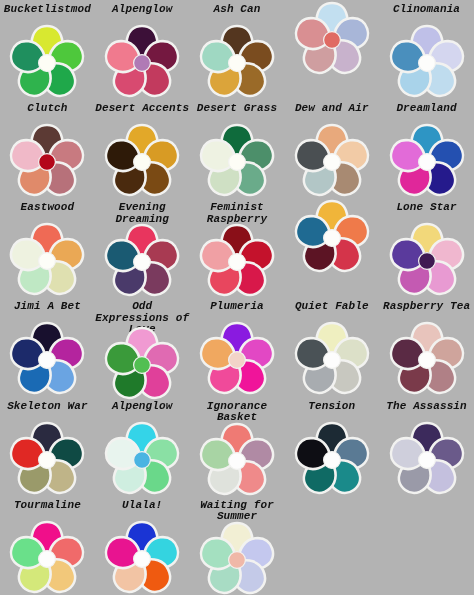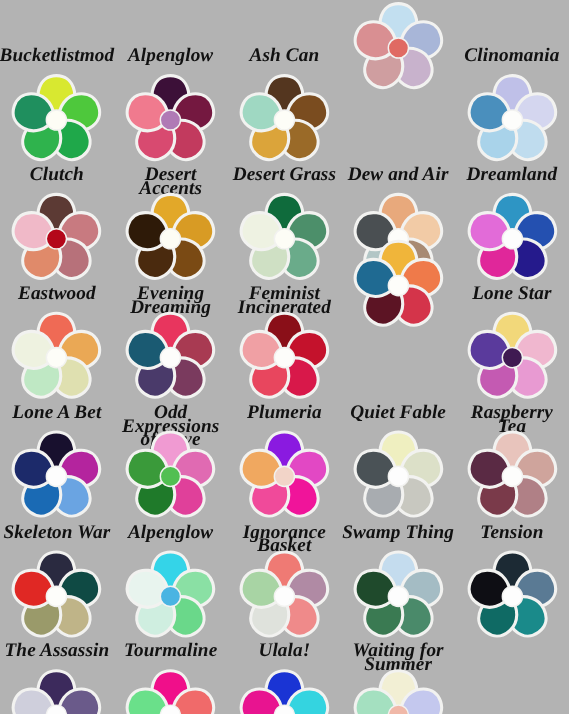--- a/index.html
+++ b/index.html
@@ -23,36 +23,35 @@
   .palette-cell {
     position: relative;
     display: flex;
     flex-direction: column;
     align-items: center;
     justify-content: flex-start;
     padding-top: 3px;
     box-sizing: border-box;
   }
   .palette-name {
-    font-family: Liberation Serif, serif;
+    font-family: Liberation Mono, monospace;
     font-weight: bold;
     font-style: italic;
-    font-size: 16px;
+    font-size: 11px;
     line-height: 11.5px;
     color: #111111;
     text-align: center;
     letter-spacing: 0.1px;
     width: 94px;
     min-height: 23px;
     display: flex;
     align-items: flex-start;
     justify-content: center;
     padding-top: 1px;
     box-sizing: border-box;
-    margin-top: 37px;
   }
   .flower-wrap {
     width: 74px;
     height: 70px;
     margin-top: -1px;
     display: block;
   }
   .flower-svg {
     display: block;
     width: 74px;
@@ -222,21 +221,21 @@
           <path class="petal" d="M 37 36 C 27 33, 20 24, 22 14 C 24 4, 31 1, 37 1 C 43 1, 50 4, 52 14 C 54 24, 47 33, 37 36 Z" fill="#e8355e" transform="rotate(0 37 38)"></path>
           <path class="petal" d="M 37 36 C 27 33, 20 24, 22 14 C 24 4, 31 1, 37 1 C 43 1, 50 4, 52 14 C 54 24, 47 33, 37 36 Z" fill="#a83a52" transform="rotate(72 37 38)"></path>
           <path class="petal" d="M 37 36 C 27 33, 20 24, 22 14 C 24 4, 31 1, 37 1 C 43 1, 50 4, 52 14 C 54 24, 47 33, 37 36 Z" fill="#7a3a5e" transform="rotate(144 37 38)"></path>
           <path class="petal" d="M 37 36 C 27 33, 20 24, 22 14 C 24 4, 31 1, 37 1 C 43 1, 50 4, 52 14 C 54 24, 47 33, 37 36 Z" fill="#4a3a6a" transform="rotate(216 37 38)"></path>
           <path class="petal" d="M 37 36 C 27 33, 20 24, 22 14 C 24 4, 31 1, 37 1 C 43 1, 50 4, 52 14 C 54 24, 47 33, 37 36 Z" fill="#1a5a72" transform="rotate(288 37 38)"></path>
           <circle class="center-disc" cx="37" cy="38" r="8.4" fill="#fdfdfb"></circle>
         </svg>
       </div>
     </div>
     <div class="palette-cell">
-      <div class="palette-name">Feminist Incinerated</div>
+      <div class="palette-name">Feminist Raspberry</div>
       <div class="flower-wrap">
         <svg class="flower-svg" viewBox="0 0 74 70">
           <path class="petal" d="M 37 36 C 27 33, 20 24, 22 14 C 24 4, 31 1, 37 1 C 43 1, 50 4, 52 14 C 54 24, 47 33, 37 36 Z" fill="#8a0f18" transform="rotate(0 37 38)"></path>
           <path class="petal" d="M 37 36 C 27 33, 20 24, 22 14 C 24 4, 31 1, 37 1 C 43 1, 50 4, 52 14 C 54 24, 47 33, 37 36 Z" fill="#c4122c" transform="rotate(72 37 38)"></path>
           <path class="petal" d="M 37 36 C 27 33, 20 24, 22 14 C 24 4, 31 1, 37 1 C 43 1, 50 4, 52 14 C 54 24, 47 33, 37 36 Z" fill="#d8184a" transform="rotate(144 37 38)"></path>
           <path class="petal" d="M 37 36 C 27 33, 20 24, 22 14 C 24 4, 31 1, 37 1 C 43 1, 50 4, 52 14 C 54 24, 47 33, 37 36 Z" fill="#e8465e" transform="rotate(216 37 38)"></path>
           <path class="petal" d="M 37 36 C 27 33, 20 24, 22 14 C 24 4, 31 1, 37 1 C 43 1, 50 4, 52 14 C 54 24, 47 33, 37 36 Z" fill="#f0a0a4" transform="rotate(288 37 38)"></path>
           <circle class="center-disc" cx="37" cy="38" r="8.4" fill="#fdfdfa"></circle>
         </svg>
       </div>
@@ -260,21 +259,21 @@
           <path class="petal" d="M 37 36 C 27 33, 20 24, 22 14 C 24 4, 31 1, 37 1 C 43 1, 50 4, 52 14 C 54 24, 47 33, 37 36 Z" fill="#f2d87a" transform="rotate(0 37 38)"></path>
           <path class="petal" d="M 37 36 C 27 33, 20 24, 22 14 C 24 4, 31 1, 37 1 C 43 1, 50 4, 52 14 C 54 24, 47 33, 37 36 Z" fill="#f0b7cf" transform="rotate(72 37 38)"></path>
           <path class="petal" d="M 37 36 C 27 33, 20 24, 22 14 C 24 4, 31 1, 37 1 C 43 1, 50 4, 52 14 C 54 24, 47 33, 37 36 Z" fill="#e89ad2" transform="rotate(144 37 38)"></path>
           <path class="petal" d="M 37 36 C 27 33, 20 24, 22 14 C 24 4, 31 1, 37 1 C 43 1, 50 4, 52 14 C 54 24, 47 33, 37 36 Z" fill="#c45ab2" transform="rotate(216 37 38)"></path>
           <path class="petal" d="M 37 36 C 27 33, 20 24, 22 14 C 24 4, 31 1, 37 1 C 43 1, 50 4, 52 14 C 54 24, 47 33, 37 36 Z" fill="#5a3a9c" transform="rotate(288 37 38)"></path>
           <circle class="center-disc" cx="37" cy="38" r="8.4" fill="#3f1a52"></circle>
         </svg>
       </div>
     </div>
     <div class="palette-cell">
-      <div class="palette-name">Lone A Bet</div>
+      <div class="palette-name">Jimi A Bet</div>
       <div class="flower-wrap">
         <svg class="flower-svg" viewBox="0 0 74 70">
           <path class="petal" d="M 37 36 C 27 33, 20 24, 22 14 C 24 4, 31 1, 37 1 C 43 1, 50 4, 52 14 C 54 24, 47 33, 37 36 Z" fill="#18102e" transform="rotate(0 37 38)"></path>
           <path class="petal" d="M 37 36 C 27 33, 20 24, 22 14 C 24 4, 31 1, 37 1 C 43 1, 50 4, 52 14 C 54 24, 47 33, 37 36 Z" fill="#b4249e" transform="rotate(72 37 38)"></path>
           <path class="petal" d="M 37 36 C 27 33, 20 24, 22 14 C 24 4, 31 1, 37 1 C 43 1, 50 4, 52 14 C 54 24, 47 33, 37 36 Z" fill="#6aa4e2" transform="rotate(144 37 38)"></path>
           <path class="petal" d="M 37 36 C 27 33, 20 24, 22 14 C 24 4, 31 1, 37 1 C 43 1, 50 4, 52 14 C 54 24, 47 33, 37 36 Z" fill="#1a6ab4" transform="rotate(216 37 38)"></path>
           <path class="petal" d="M 37 36 C 27 33, 20 24, 22 14 C 24 4, 31 1, 37 1 C 43 1, 50 4, 52 14 C 54 24, 47 33, 37 36 Z" fill="#1c2a6a" transform="rotate(288 37 38)"></path>
           <circle class="center-disc" cx="37" cy="38" r="8.4" fill="#fdfdfd"></circle>
         </svg>
       </div>
@@ -364,33 +363,20 @@
           <path class="petal" d="M 37 36 C 27 33, 20 24, 22 14 C 24 4, 31 1, 37 1 C 43 1, 50 4, 52 14 C 54 24, 47 33, 37 36 Z" fill="#ef7a74" transform="rotate(0 37 38)"></path>
           <path class="petal" d="M 37 36 C 27 33, 20 24, 22 14 C 24 4, 31 1, 37 1 C 43 1, 50 4, 52 14 C 54 24, 47 33, 37 36 Z" fill="#b08aa4" transform="rotate(72 37 38)"></path>
           <path class="petal" d="M 37 36 C 27 33, 20 24, 22 14 C 24 4, 31 1, 37 1 C 43 1, 50 4, 52 14 C 54 24, 47 33, 37 36 Z" fill="#ef8a8a" transform="rotate(144 37 38)"></path>
           <path class="petal" d="M 37 36 C 27 33, 20 24, 22 14 C 24 4, 31 1, 37 1 C 43 1, 50 4, 52 14 C 54 24, 47 33, 37 36 Z" fill="#dfe2dc" transform="rotate(216 37 38)"></path>
           <path class="petal" d="M 37 36 C 27 33, 20 24, 22 14 C 24 4, 31 1, 37 1 C 43 1, 50 4, 52 14 C 54 24, 47 33, 37 36 Z" fill="#a8d4a4" transform="rotate(288 37 38)"></path>
           <circle class="center-disc" cx="37" cy="38" r="8.4" fill="#fdfdfd"></circle>
         </svg>
       </div>
     </div>
     <div class="palette-cell">
-      <div class="palette-name">Swamp Thing</div>
-      <div class="flower-wrap">
-        <svg class="flower-svg" viewBox="0 0 74 70">
-          <path class="petal" d="M 37 36 C 27 33, 20 24, 22 14 C 24 4, 31 1, 37 1 C 43 1, 50 4, 52 14 C 54 24, 47 33, 37 36 Z" fill="#c4dcee" transform="rotate(0 37 38)"></path>
-          <path class="petal" d="M 37 36 C 27 33, 20 24, 22 14 C 24 4, 31 1, 37 1 C 43 1, 50 4, 52 14 C 54 24, 47 33, 37 36 Z" fill="#a4bcc4" transform="rotate(72 37 38)"></path>
-          <path class="petal" d="M 37 36 C 27 33, 20 24, 22 14 C 24 4, 31 1, 37 1 C 43 1, 50 4, 52 14 C 54 24, 47 33, 37 36 Z" fill="#4a8a6a" transform="rotate(144 37 38)"></path>
-          <path class="petal" d="M 37 36 C 27 33, 20 24, 22 14 C 24 4, 31 1, 37 1 C 43 1, 50 4, 52 14 C 54 24, 47 33, 37 36 Z" fill="#3a7a52" transform="rotate(216 37 38)"></path>
-          <path class="petal" d="M 37 36 C 27 33, 20 24, 22 14 C 24 4, 31 1, 37 1 C 43 1, 50 4, 52 14 C 54 24, 47 33, 37 36 Z" fill="#1f4a2c" transform="rotate(288 37 38)"></path>
-          <circle class="center-disc" cx="37" cy="38" r="8.4" fill="#fdfdfd"></circle>
-        </svg>
-      </div>
-    </div>
-    <div class="palette-cell">
       <div class="palette-name">Tension</div>
       <div class="flower-wrap">
         <svg class="flower-svg" viewBox="0 0 74 70">
           <path class="petal" d="M 37 36 C 27 33, 20 24, 22 14 C 24 4, 31 1, 37 1 C 43 1, 50 4, 52 14 C 54 24, 47 33, 37 36 Z" fill="#1c2a34" transform="rotate(0 37 38)"></path>
           <path class="petal" d="M 37 36 C 27 33, 20 24, 22 14 C 24 4, 31 1, 37 1 C 43 1, 50 4, 52 14 C 54 24, 47 33, 37 36 Z" fill="#5a7a94" transform="rotate(72 37 38)"></path>
           <path class="petal" d="M 37 36 C 27 33, 20 24, 22 14 C 24 4, 31 1, 37 1 C 43 1, 50 4, 52 14 C 54 24, 47 33, 37 36 Z" fill="#1a8a8a" transform="rotate(144 37 38)"></path>
           <path class="petal" d="M 37 36 C 27 33, 20 24, 22 14 C 24 4, 31 1, 37 1 C 43 1, 50 4, 52 14 C 54 24, 47 33, 37 36 Z" fill="#0f6a64" transform="rotate(216 37 38)"></path>
           <path class="petal" d="M 37 36 C 27 33, 20 24, 22 14 C 24 4, 31 1, 37 1 C 43 1, 50 4, 52 14 C 54 24, 47 33, 37 36 Z" fill="#0e0e14" transform="rotate(288 37 38)"></path>
           <circle class="center-disc" cx="37" cy="38" r="8.4" fill="#fdfdfd"></circle>
         </svg>

